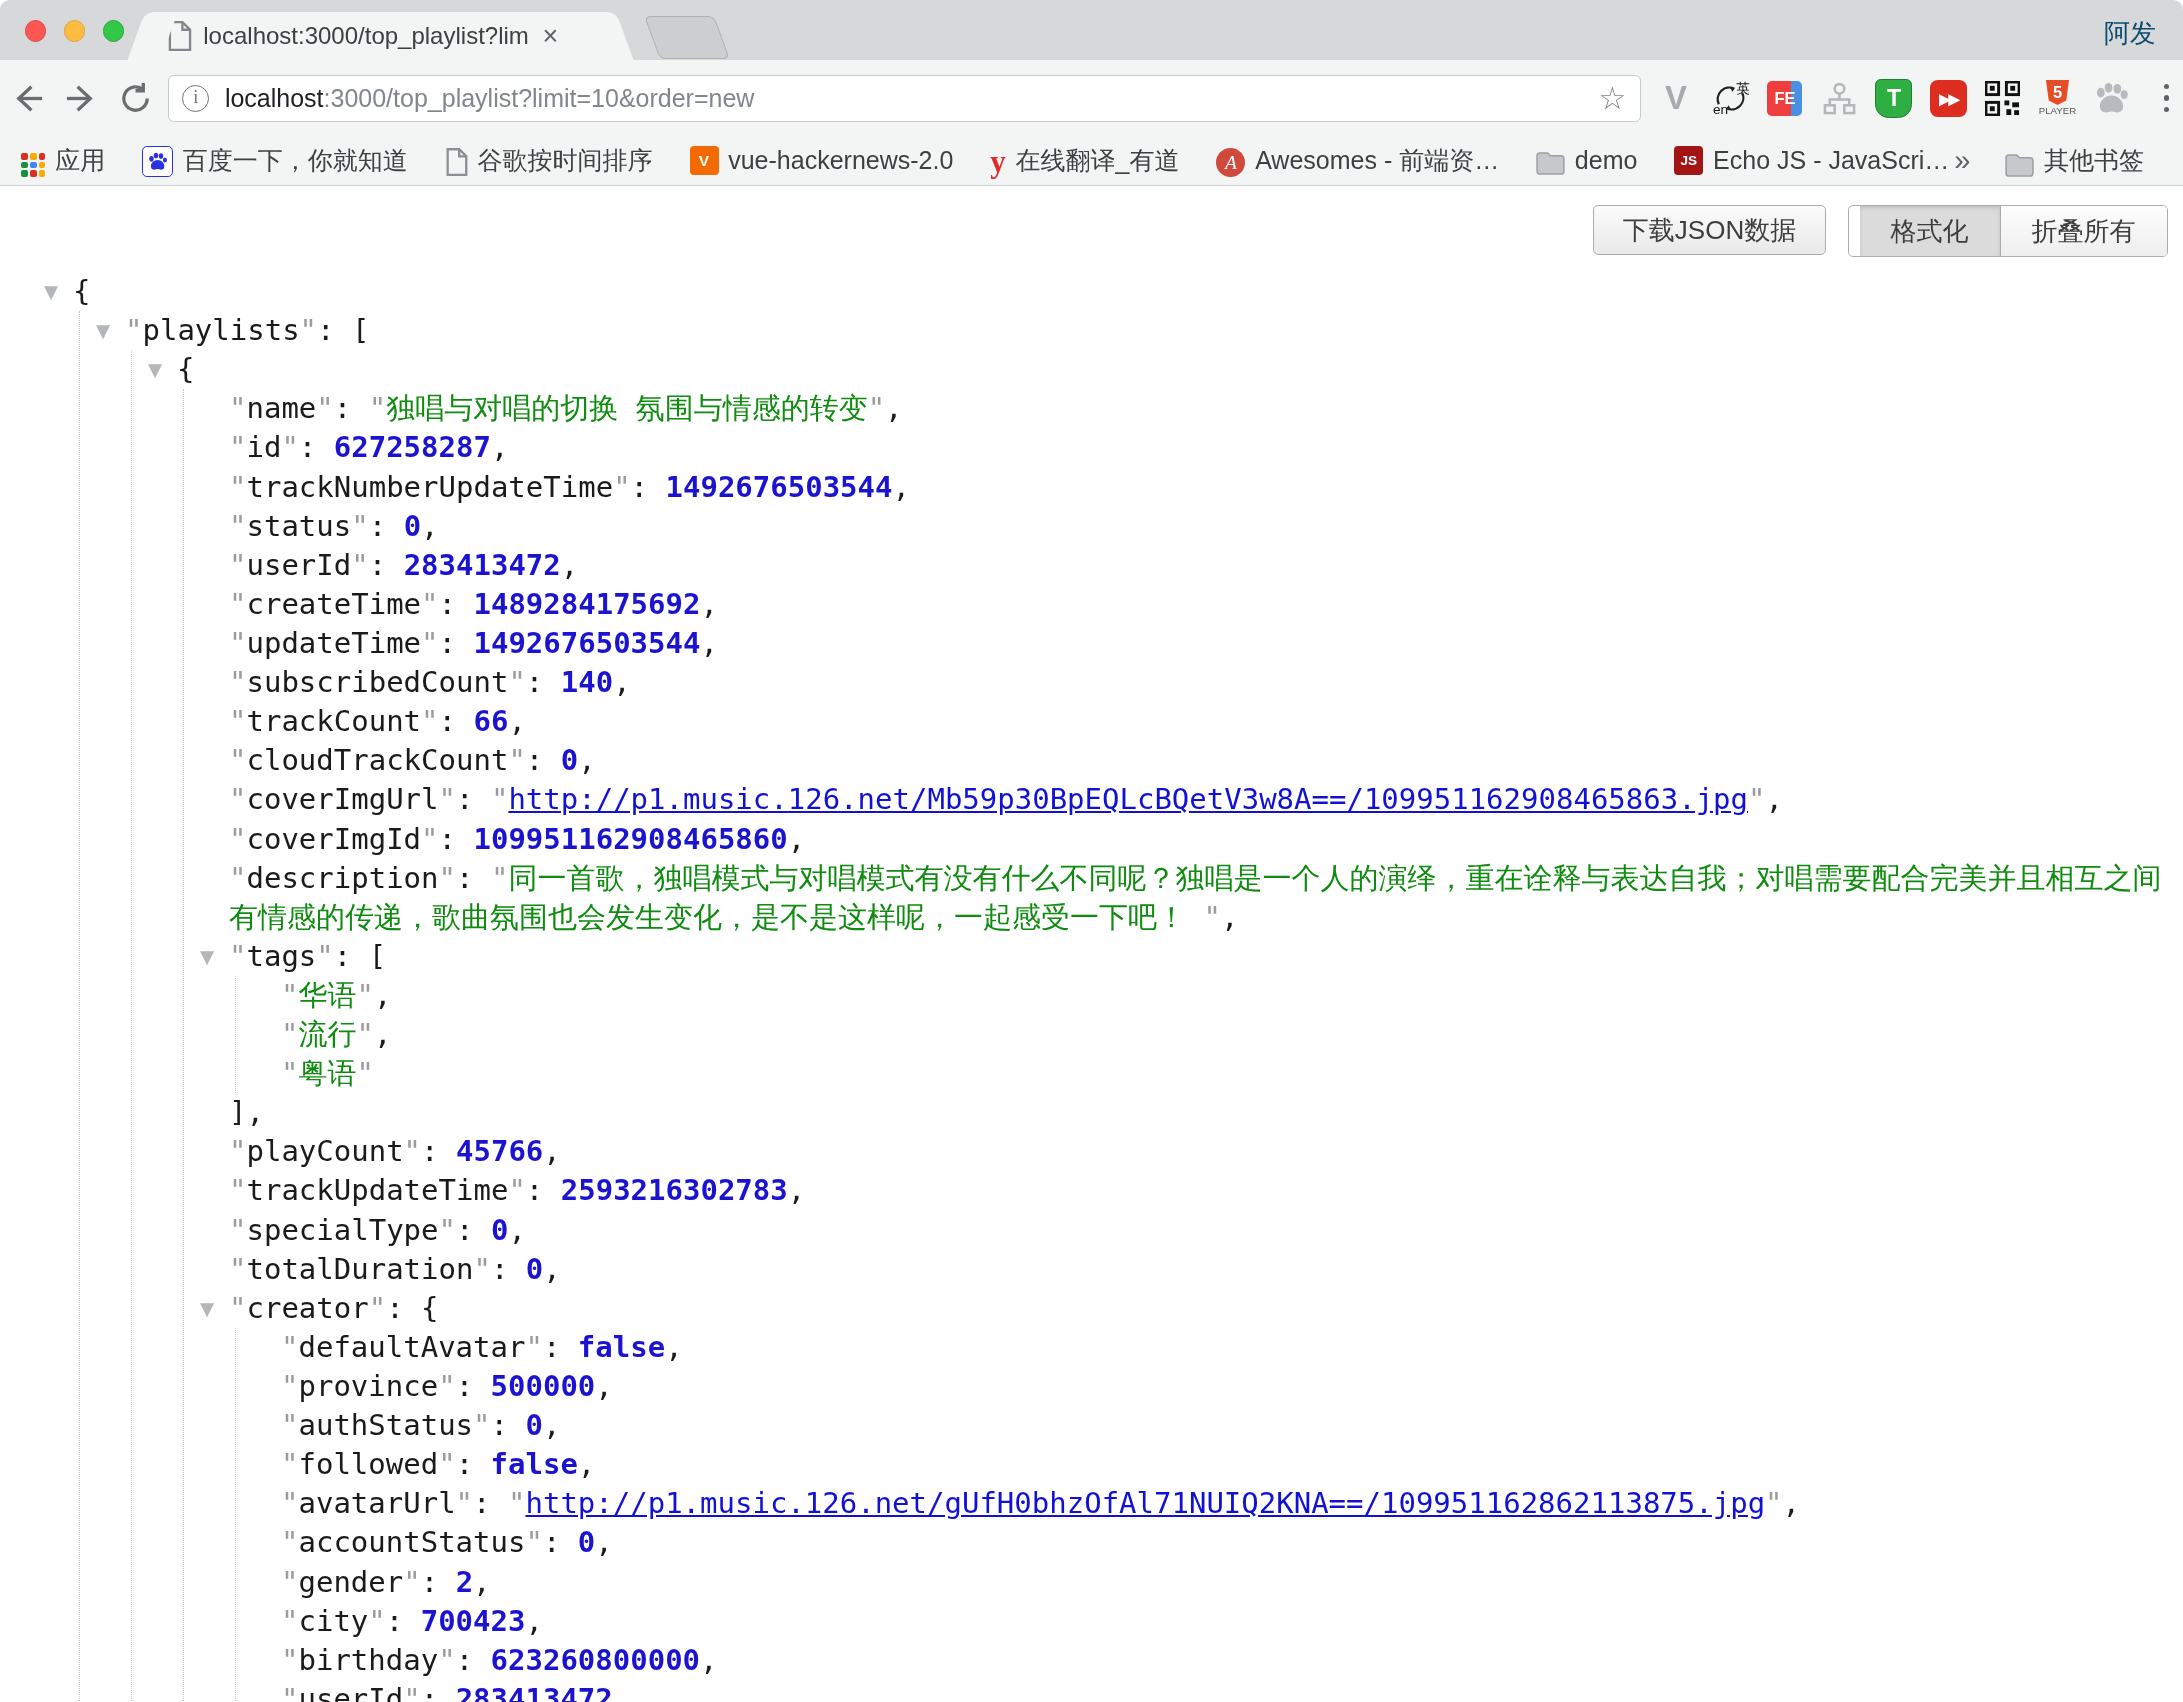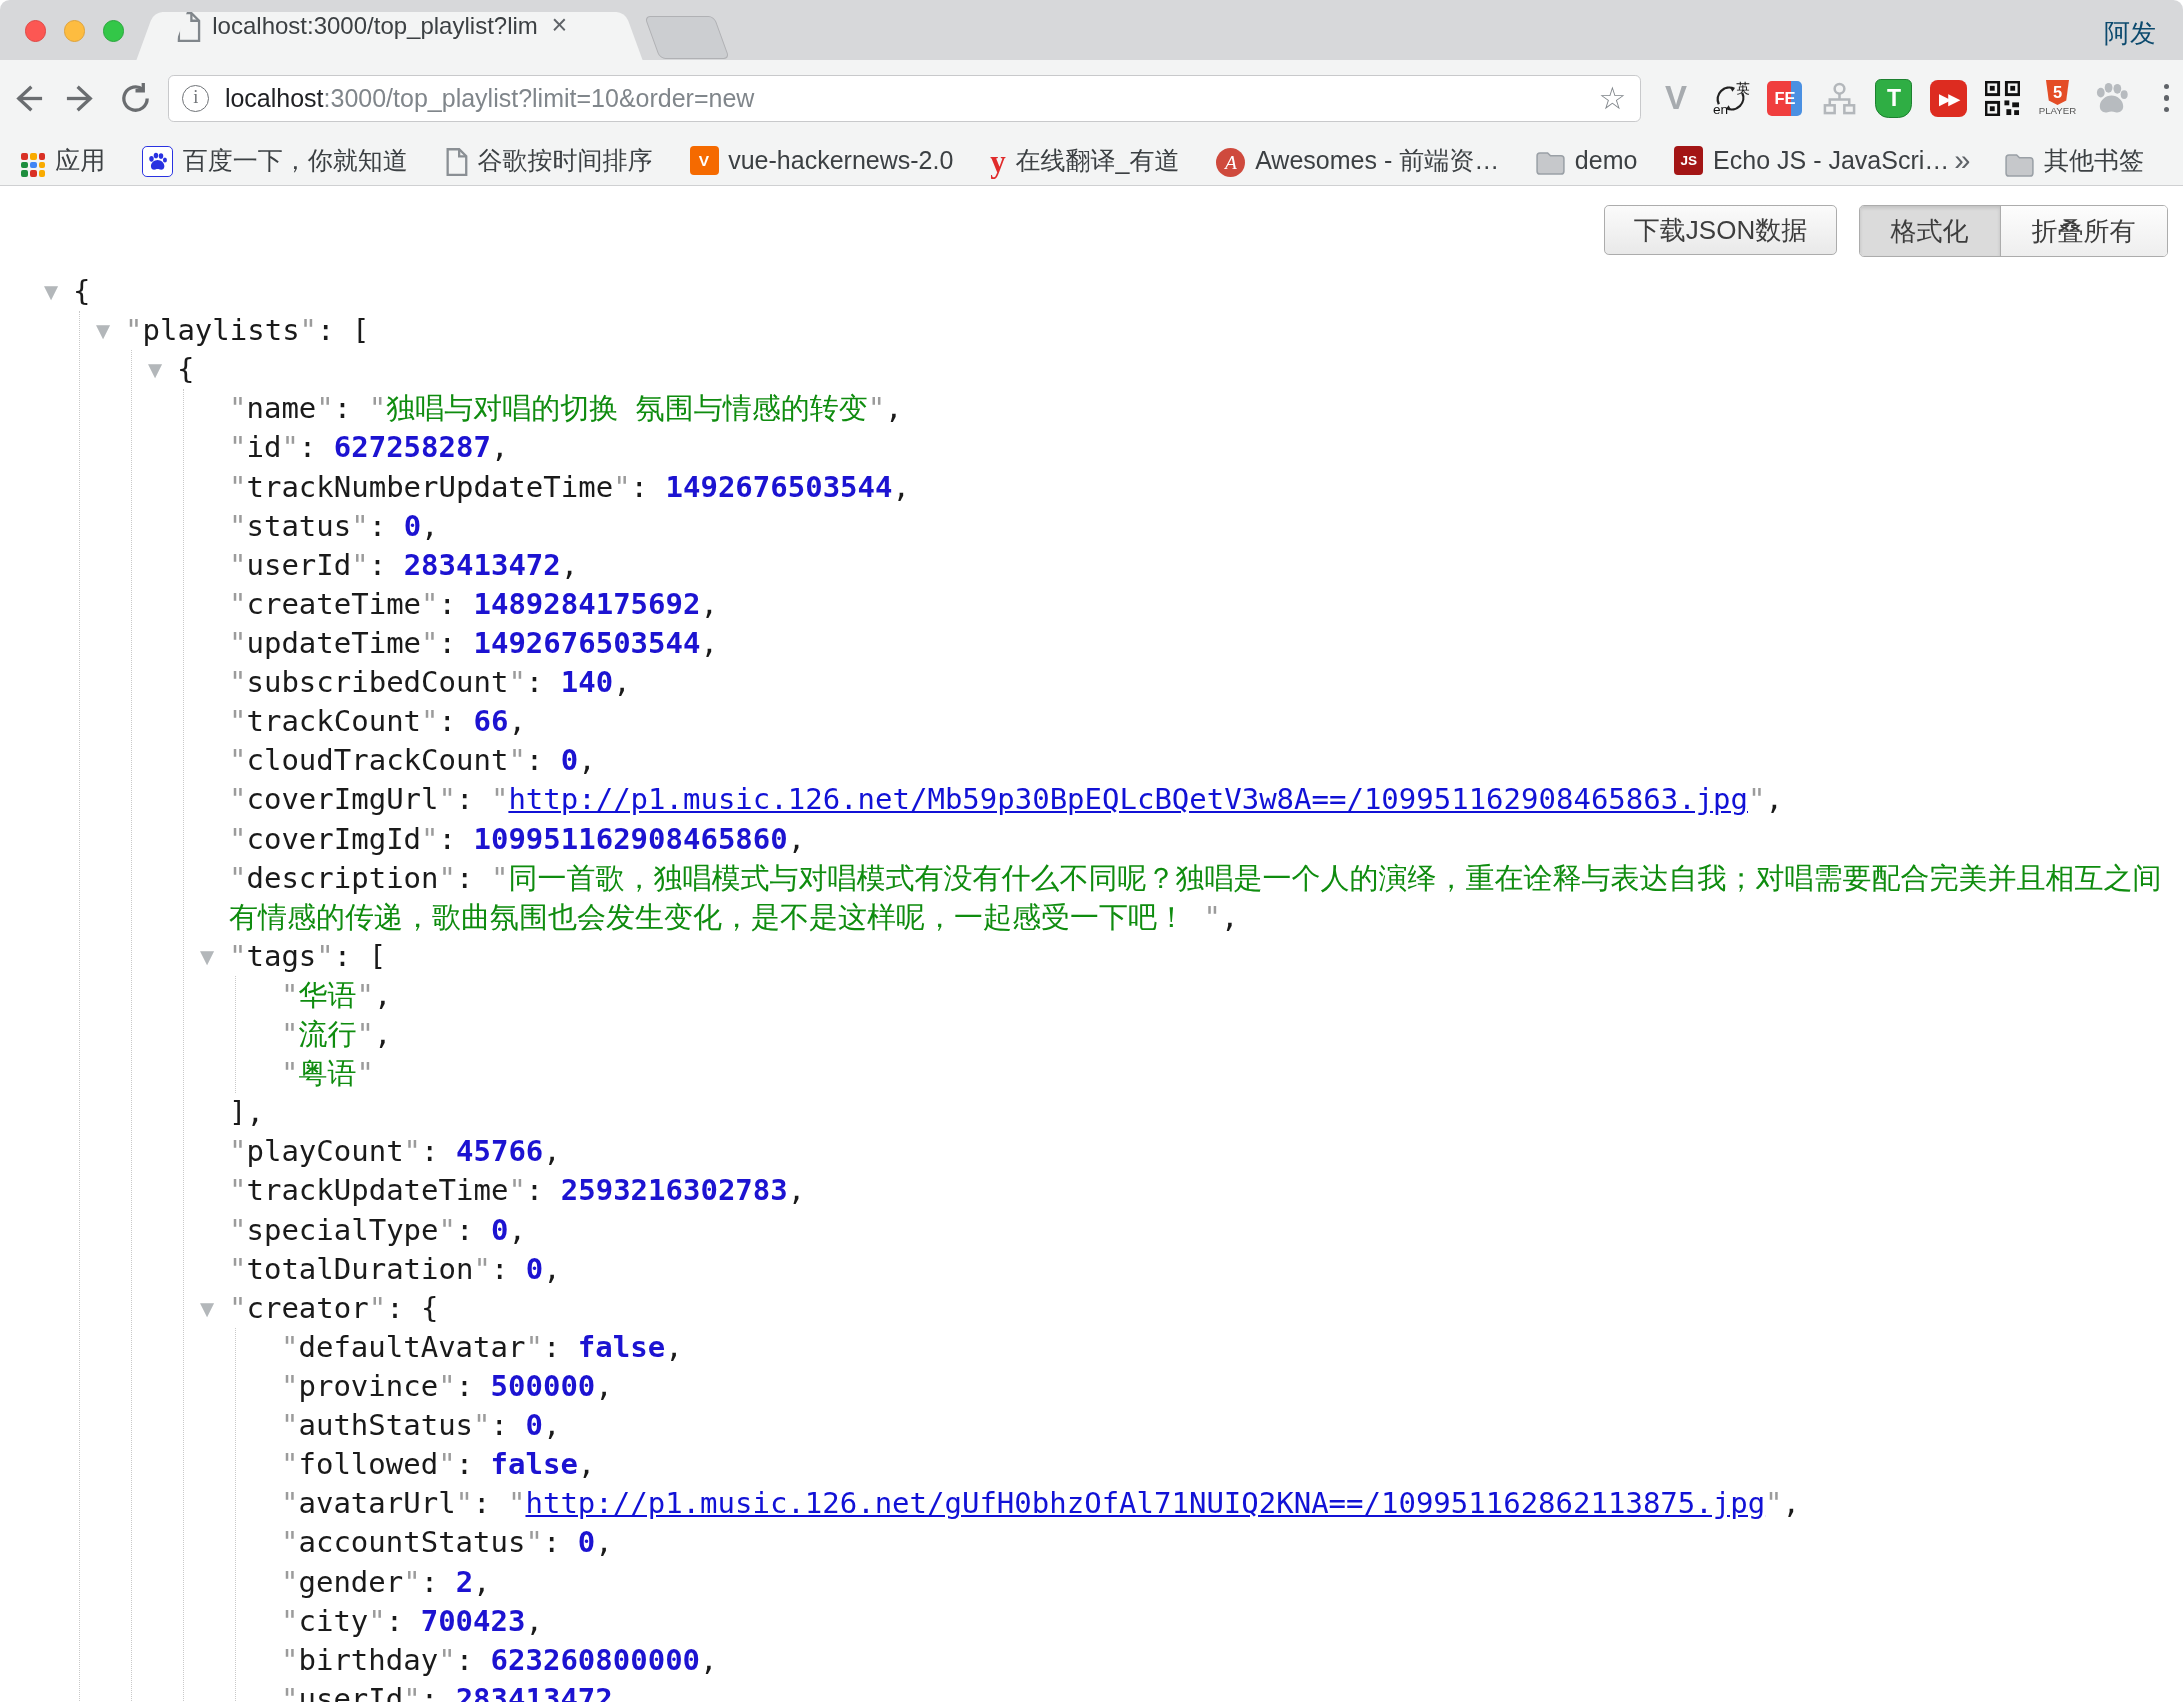--- a/index.html
+++ b/index.html
@@ -7,22 +7,22 @@
        font-family:"Liberation Sans",sans-serif;-webkit-font-smoothing:antialiased;}
   .window{width:2183px;height:1702px;position:relative;}
 
   
   .tabstrip{height:60px;background:#d7d8da;position:relative;border-radius:9.7px 9.7px 0 0;}
   .lights{position:absolute;left:25px;top:20.4px;display:flex;gap:17.5px;}
   .light{width:19.4px;height:19.4px;border-radius:50%;}
   .light.red{background:#fc5753;border:1px solid #df4744;}
   .light.yellow{background:#fdbc40;border:1px solid #dea23a;}
   .light.green{background:#33c748;border:1px solid #2aa63d;}
-  .tab{position:absolute;left:166px;top:11.6px;width:427px;height:49px;background:#f3f4f4;
-       display:flex;padding:0 9.7px;}
+  .tab{position:absolute;left:157px;top:11.6px;width:427px;height:49px;background:#f3f4f4;
+       display:flex;align-items:center;padding:0 9.7px;}
   .tab::before{content:"";position:absolute;left:-21.3px;top:0;width:33px;height:49px;background:#f3f4f4;
        transform:skewX(-20deg);border-radius:8.7px 0 0 0;}
   .tab::after{content:"";position:absolute;right:-21.3px;top:0;width:33px;height:49px;background:#f3f4f4;
        transform:skewX(20deg);border-radius:0 8.7px 0 0;}
   .tab-title{font-size:24px;color:#3c4043;white-space:nowrap;overflow:hidden;max-width:349px;margin-left:11.6px;}
   .tab-close{margin-left:13.6px;font-size:27px;color:#5f6368;line-height:1;z-index:2;cursor:default;}
   .doc-ic svg{display:block;}
   .newtab{position:absolute;left:652px;top:15.5px;width:68px;height:41px;background:#ccced1;
        border:1px solid #b0b1b4;border-radius:5.8px;transform:skewX(20deg);}
   .user-label{position:absolute;right:27px;top:15.5px;font-size:26px;color:#0c4a6e;}
@@ -77,21 +77,21 @@
   .bm-right{position:absolute;right:23px;display:flex;align-items:center;}
   .chev{font-size:29px;color:#5f6368;margin-right:35px;}
 
   
   .page{position:relative;background:#fff;height:1517px;}
   .actions{position:absolute;top:19.4px;right:15.5px;display:flex;gap:21.3px;}
   .btn{height:50px;line-height:49px;border:1px solid #acacac;border-radius:4.9px;padding:0 29px;
        background:linear-gradient(#fbfbfb,#e9e9e9);font-size:26px;color:#3d3d3d;}
   .btn-group{display:flex;border:1px solid #acacac;border-radius:4.9px;overflow:hidden;height:50px;}
   .seg{line-height:50px;padding:0 31px;font-size:26px;color:#3d3d3d;}
-  .seg.active{background:#dbdbdb;border-right:1px solid #acacac;box-shadow:inset 0 1.9px 3.9px rgba(0,0,0,.12);}
+  .seg.active{background:#dbdbdb;border-right:1px solid #acacac;box-shadow:inset 0 1.9px 3.9px rgba(0,0,0,.12);margin-left:11px;}
   .seg.plain{background:linear-gradient(#fdfdfd,#eeeeee);}
 
   
   .json{padding:86px 14.6px 0 28px;font-family:"DejaVu Sans Mono","Liberation Mono",monospace;
         font-size:29px;line-height:39px;color:#1a1a1a;}
   .jblock{margin-left:51px;border-left:1px dotted #c9c9c9;}
   .jline{padding-left:45px;}
   .tri{display:inline-block;width:29px;margin-left:-29px;color:#b3b7ba;font-size:18.4px;
        vertical-align:2.9px;font-family:"DejaVu Sans",sans-serif;}
   .tri.hid{visibility:hidden;}

